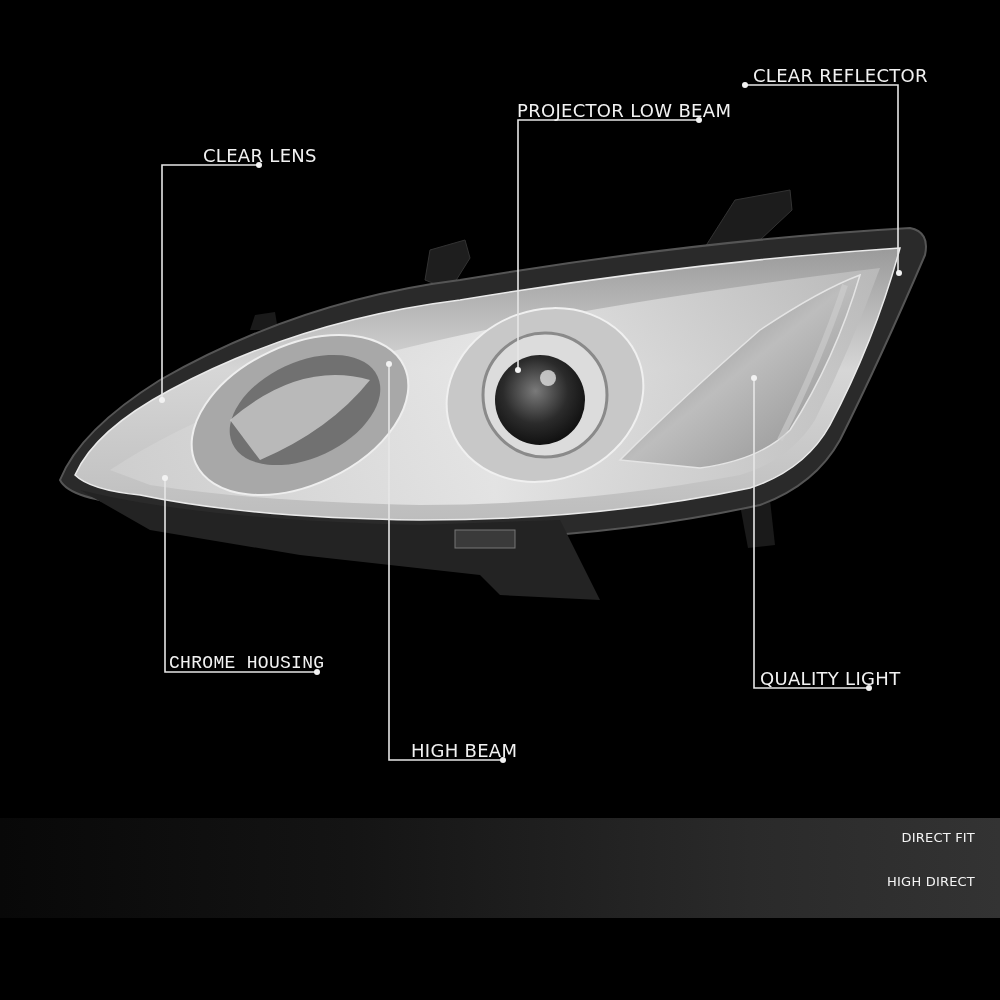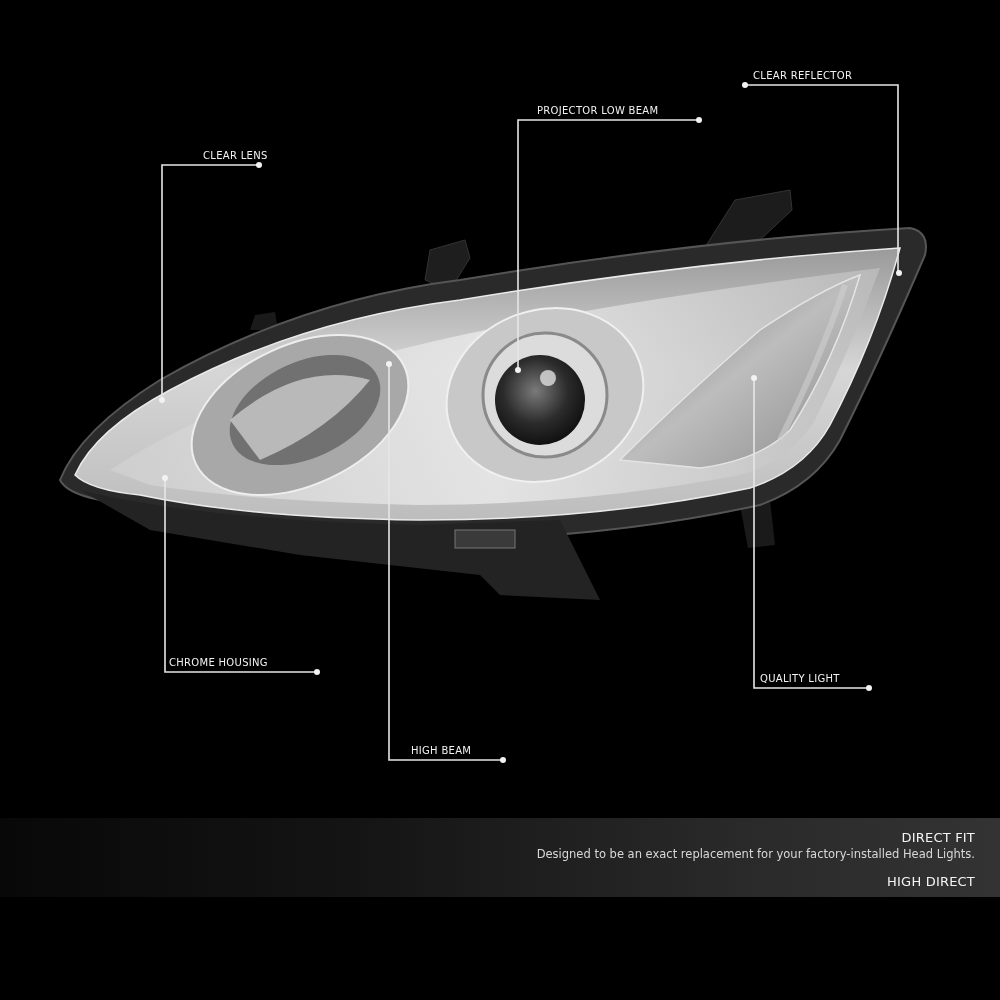--- a/index.html
+++ b/index.html
@@ -1,24 +1,24 @@
 <!DOCTYPE html>
 <html><head>
   <meta charset="utf-8">
   <style>
     html, body { margin: 0; padding: 0; background: #000; }
     body { width: 1000px; height: 1000px; position: relative; overflow: hidden; font-family: "DejaVu Sans", sans-serif; }
     .stage { position: absolute; left: 0; top: 0; width: 1000px; height: 1000px; background: #000; }
     svg.art { position: absolute; left: 0; top: 0; }
     .callout-label {
-      position: absolute; color: #f2f2f2; font-size: 10px; letter-spacing: 0.3px;
+      position: absolute; color: #f2f2f2; font-size: 18px; letter-spacing: 0.3px;
       font-family: "DejaVu Sans", sans-serif; white-space: nowrap; line-height: 14px;
     }
     .feature-band {
-      position: absolute; left: 0; top: 818px; width: 1000px; height: 79px;
+      position: absolute; left: 0; top: 818px; width: 1000px; height: 100px;
       background: linear-gradient(90deg, #080808 0%, #141414 35%, #2a2a2a 75%, #333 100%);
     }
     .feature { position: absolute; right: 25px; text-align: right; color: #e8e8e8; }
     .feature .title { font-size: 13px; letter-spacing: 0.2px; color: #f4f4f4; line-height: 15px; }
     .feature .desc { font-size: 11.5px; color: #d8d8d8; line-height: 14px; margin-top: 2px; }
   </style>
 </head>
 <body>
 
 <div class="stage">
@@ -105,29 +105,28 @@
       <circle cx="165" cy="478" r="3"></circle>
       <circle cx="317" cy="672" r="3"></circle>
       <circle cx="389" cy="364" r="3"></circle>
       <circle cx="503" cy="760" r="3"></circle>
       <circle cx="754" cy="378" r="3"></circle>
       <circle cx="869" cy="688" r="3"></circle>
     </g>
   </svg>
 
   <div class="callout-label" style="left:169px; top:149px;margin-left:34px;">CLEAR LENS</div>
-  <div class="callout-label" style="left:537px; top:104px;">PROJECTOR LOW BEAM</div>
+  <div class="callout-label" style="left:517px; top:104px;">PROJECTOR LOW BEAM</div>
   <div class="callout-label" style="left:753px; top:69px;">CLEAR REFLECTOR</div>
-  <div class="callout-label" style="left:169px; top:656px;">CHROME HOUSING</div>
+  <div class="callout-label" style="left:169px; top:656px;font-family:Liberation Mono, monospace;">CHROME HOUSING</div>
   <div class="callout-label" style="left:411px; top:744px;">HIGH BEAM</div>
   <div class="callout-label" style="left:760px; top:672px;">QUALITY LIGHT</div>
 
   <div class="feature-band">
     <div class="feature" style="top:12px;">
       <div class="title">DIRECT FIT</div>
-      <div class="desc">Designed to be an exact replacement for your factory-installed Head Lights.</div>
     </div>
     <div class="feature" style="top:56px;">
       <div class="title">HIGH DIRECT</div>
     </div>
   </div>
 
 </div>
 
 </body></html>

